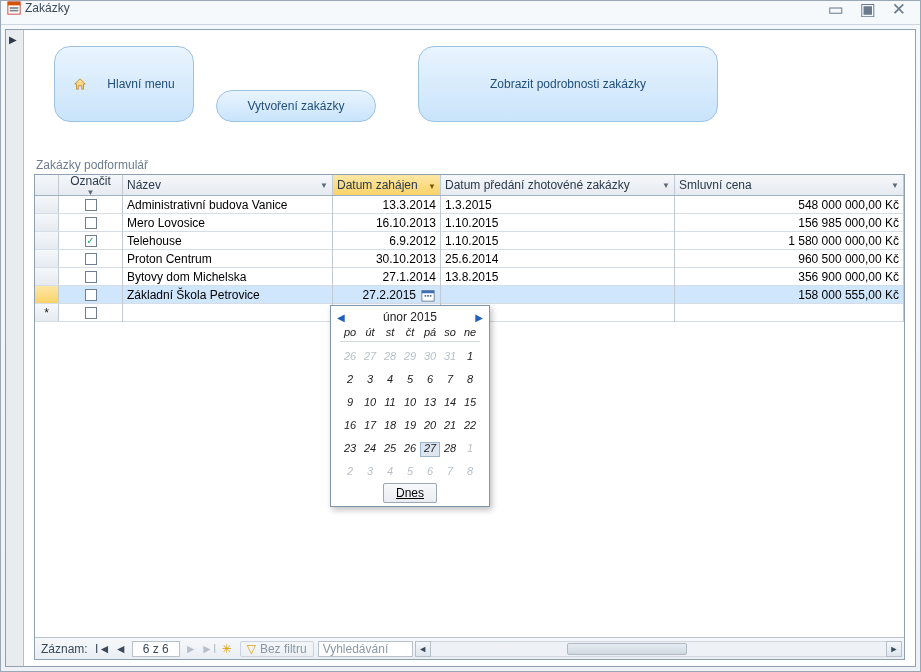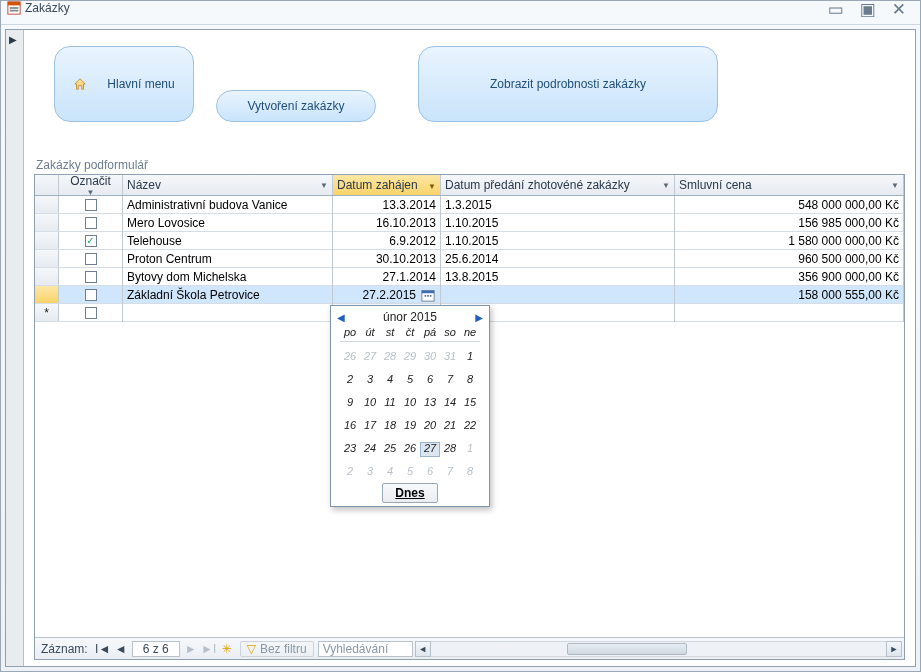--- a/index.html
+++ b/index.html
@@ -70,21 +70,21 @@
   }
   .dp-head{ display:flex; align-items:center; justify-content:space-between; padding:4px 6px 2px 6px;}
   .dp-head .nav{ color:#1f5fbf; font-size:10px; cursor:pointer; }
   .dp-title{ color:#222; }
   .dp-grid{ display:grid; grid-template-columns:repeat(7,20px); justify-content:center; row-gap:8px; margin:0 auto;font-style:italic;}
   .dp-dow{ text-align:center; color:#222; font-size:11px; height:16px; border-bottom:1px solid #d0d7df;}
   .dp-day{ text-align:center; height:15px; font-size:11px; color:#222; cursor:pointer;}
   .dp-day.oth{ color:#b6bfc8; }
   .dp-day.sel{ background:#dce6f0; outline:1px solid #9bb3cc; outline-offset:-1px;}
   .dp-today-row{ text-align:center; margin-top:6px;}
-  .dp-today{ background:linear-gradient(#f7f9fb,#e9edf2); border:1px solid #9aa9b8; padding:2px 12px; border-radius:2px; cursor:pointer;font-weight:bold;}
+  .dp-today{ background:linear-gradient(#f7f9fb,#e9edf2); border:1px solid #9aa9b8; padding:2px 12px; border-radius:2px; cursor:pointer;}
   .statusbar{ height:22px; border-top:1px solid #b8c2cd; background:linear-gradient(#f6f8fb,#eaeef3); display:flex; align-items:center; font-size:11px; color:#3a4a5a;}
   .statusbar .lbl{padding:0 6px;}
   .navbtn{ width:18px; height:18px; display:inline-flex; align-items:center; justify-content:center; color:#3a4a5a; cursor:pointer;}
   .navbtn.disabled{ color:#b6bfc8; cursor:default;}
   .recbox{ background:#fff; border:1px solid #b8c2cd; padding:0 10px; height:16px; display:inline-flex; align-items:center; margin:0 2px;}
   .filterchip{ border:1px solid #cbd4de; border-radius:2px; display:inline-flex; align-items:center; gap:4px; padding:0 6px; height:16px; color:#8a98a6; margin:0 4px;}
   .searchbox{ background:#fff; border:1px solid #b8c2cd; height:16px; width:95px; padding:0 4px; color:#8a98a6; display:inline-flex; align-items:center;}
   .hscroll{ flex:1; display:flex; align-items:center; margin:0 2px;}
   .hs-btn{ width:16px;height:16px; background:linear-gradient(#f3f6fa,#dfe6ed); border:1px solid #b5c0cb; display:flex; align-items:center; justify-content:center; font-size:9px; color:#3a4a5a;}
   .hs-track{ flex:1; height:16px; background:#eef2f6; border-top:1px solid #cfd8e1; border-bottom:1px solid #cfd8e1; position:relative;}

